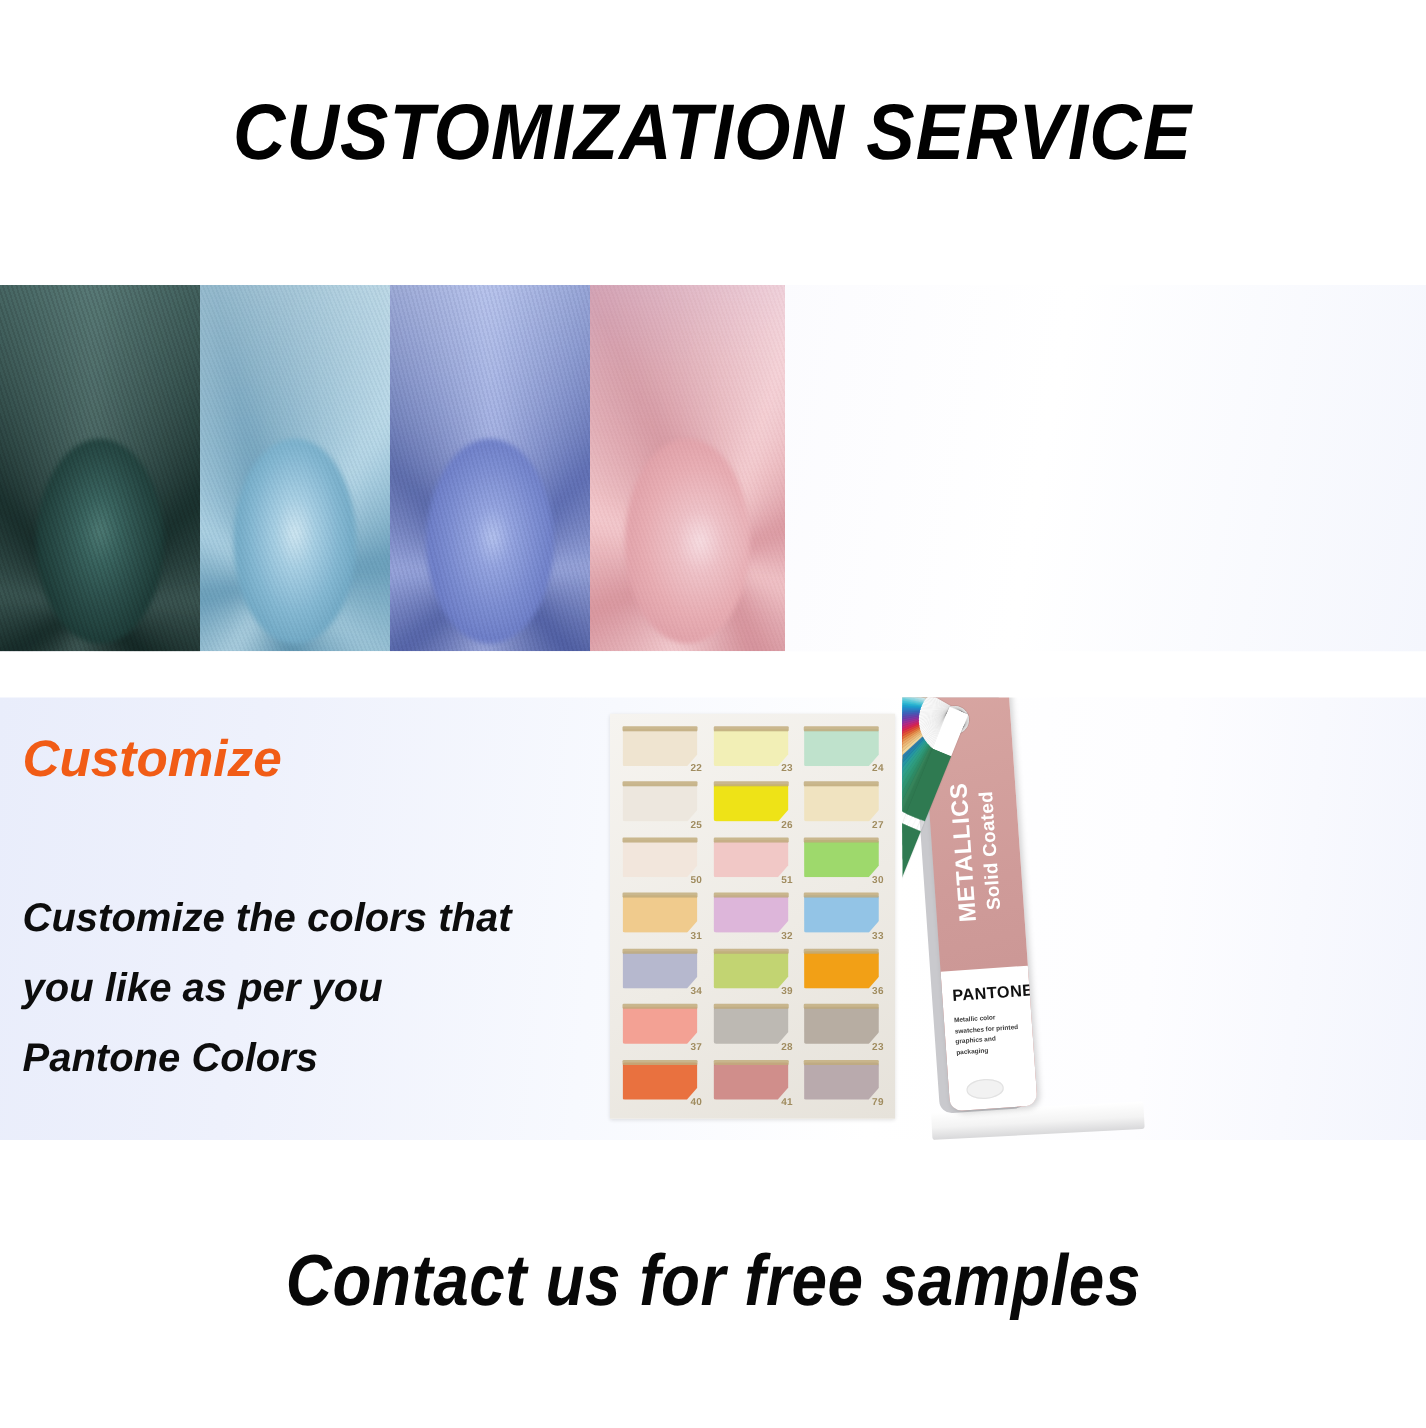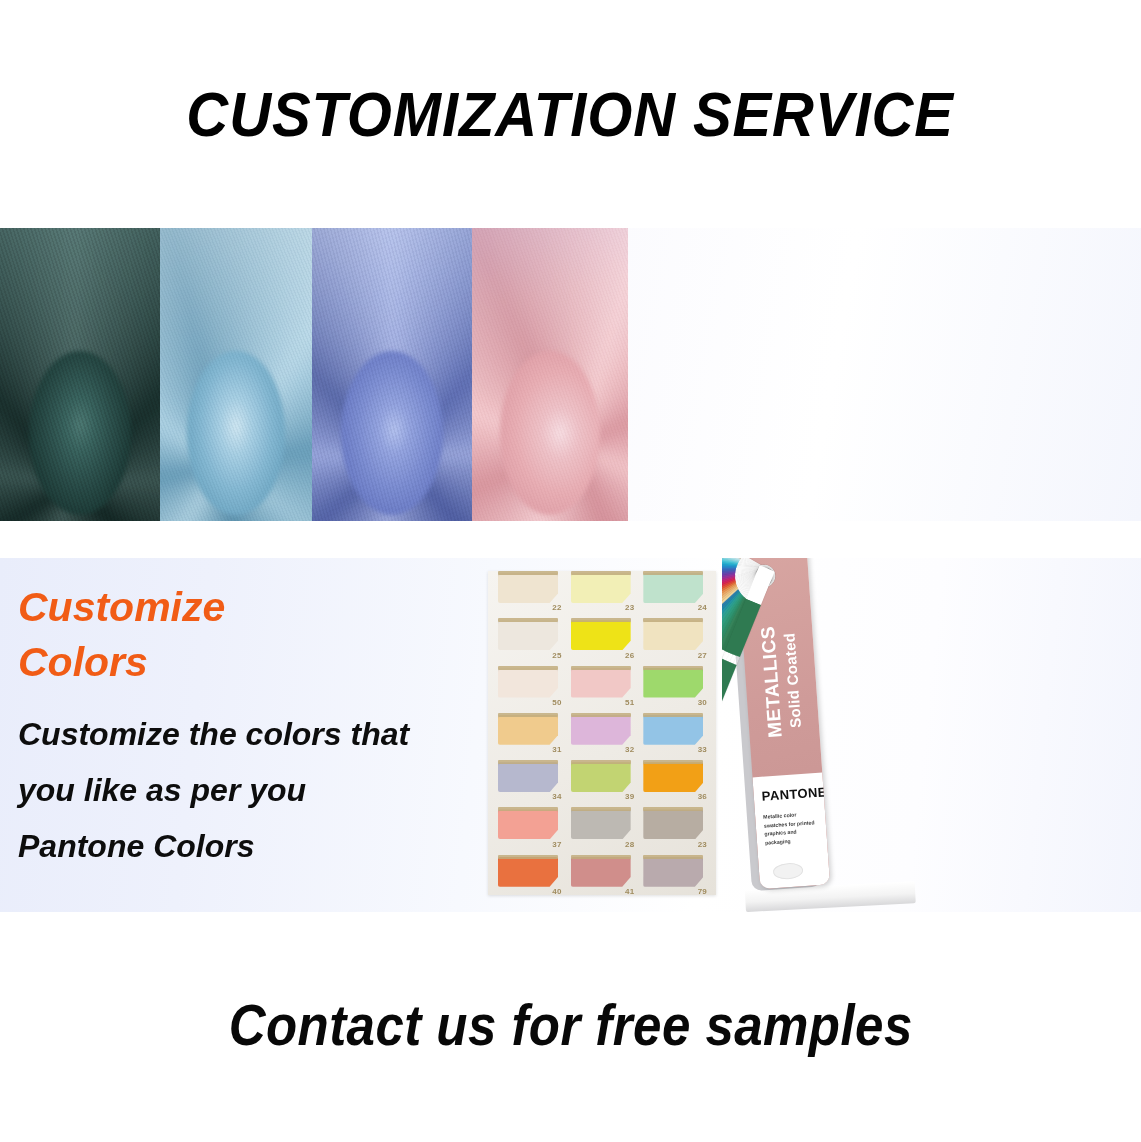--- a/index.html
+++ b/index.html
@@ -5,21 +5,21 @@
   html,body{margin:0;padding:0;background:#ffffff;}
   body{
     width:1141px;height:1142px;position:relative;overflow:hidden;
     font-family:"Liberation Sans","DejaVu Sans",sans-serif;
     background:#ffffff;
   }
 
   
   .title-bar{
     position:absolute;left:0;top:66px;width:1141px;height:80px;
-    display:flex;align-items:flex-end;justify-content:center;
+    display:flex;align-items:center;justify-content:center;
   }
   .title-bar .title-text{
     font-family:"Liberation Sans","DejaVu Sans",sans-serif;
     font-style:italic;font-weight:700;
     font-size:63px;letter-spacing:1px;color:#010101;
     transform:scaleX(0.92);transform-origin:center;
     white-space:nowrap;line-height:1;
   }
 
   
@@ -148,21 +148,21 @@
     overflow:hidden;
   }
   .p2-head{position:absolute;left:18px;top:22px;}
   .p2-body{position:absolute;left:18px;top:148px;width:470px;}
 
   
   .swatch-card{
     position:absolute;left:488px;top:13px;width:228px;height:324px;
     background:linear-gradient(150deg,#f6f4f0 0%,#eeebe5 55%,#e6e2da 100%);
     box-shadow:0 1px 3px rgba(0,0,0,.12);
-    padding:0 8px;box-sizing:border-box;
+    padding:10px 8px;box-sizing:border-box;
     display:grid;grid-template-columns:repeat(3,1fr);grid-template-rows:repeat(7,1fr);
     gap:7px 6px;
   }
   .sw-cell{position:relative;}
   .sw-chip{
     position:absolute;left:2px;top:2px;width:60px;height:30px;
     border-radius:2px;
     clip-path:polygon(0 0,100% 0,100% 68%,86% 100%,0 100%);
     box-shadow:inset 0 2px 0 rgba(0,0,0,.05);
   }
@@ -276,21 +276,20 @@
       </div>
     </div>
   </div>
 
 </div>
 
 <div class="panel2">
 
   <div class="head-orange p2-head">
     <div>Customize</div>
-    <div>Colors</div>
   </div>
 
   <div class="body-black p2-body">
     <div>Customize the colors that</div>
     <div>you like as per you</div>
     <div>Pantone Colors</div>
   </div>
 
   <div class="swatch-card" id="swatch-card">
       <div class="sw-cell">

